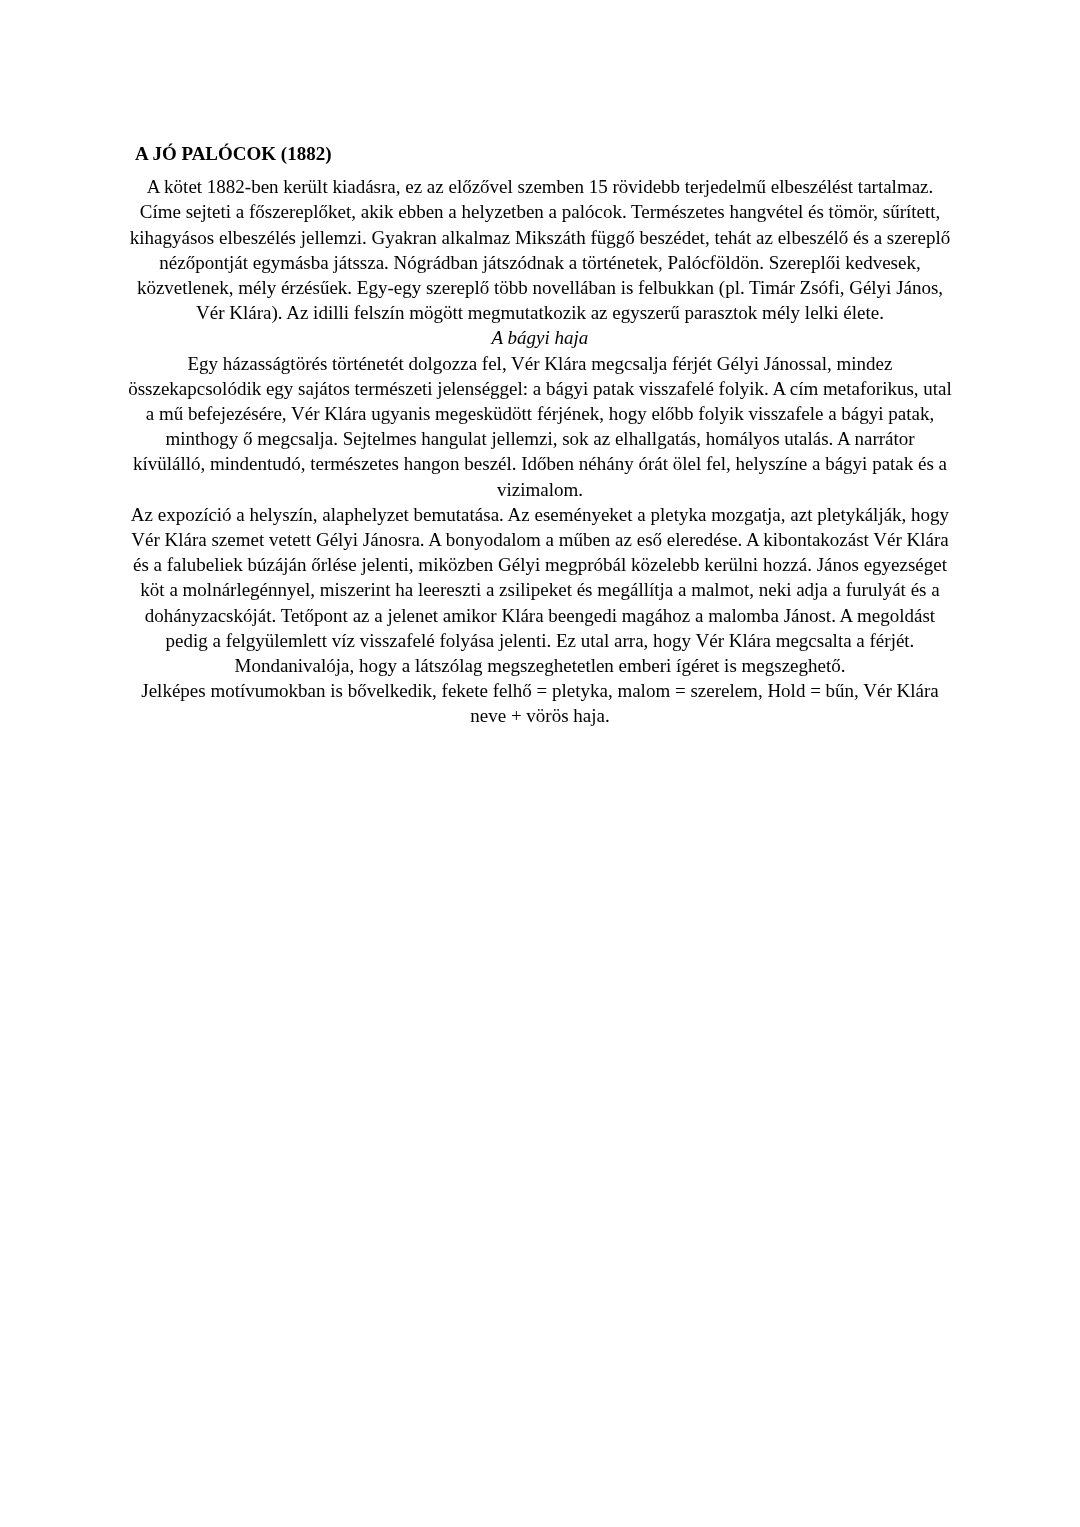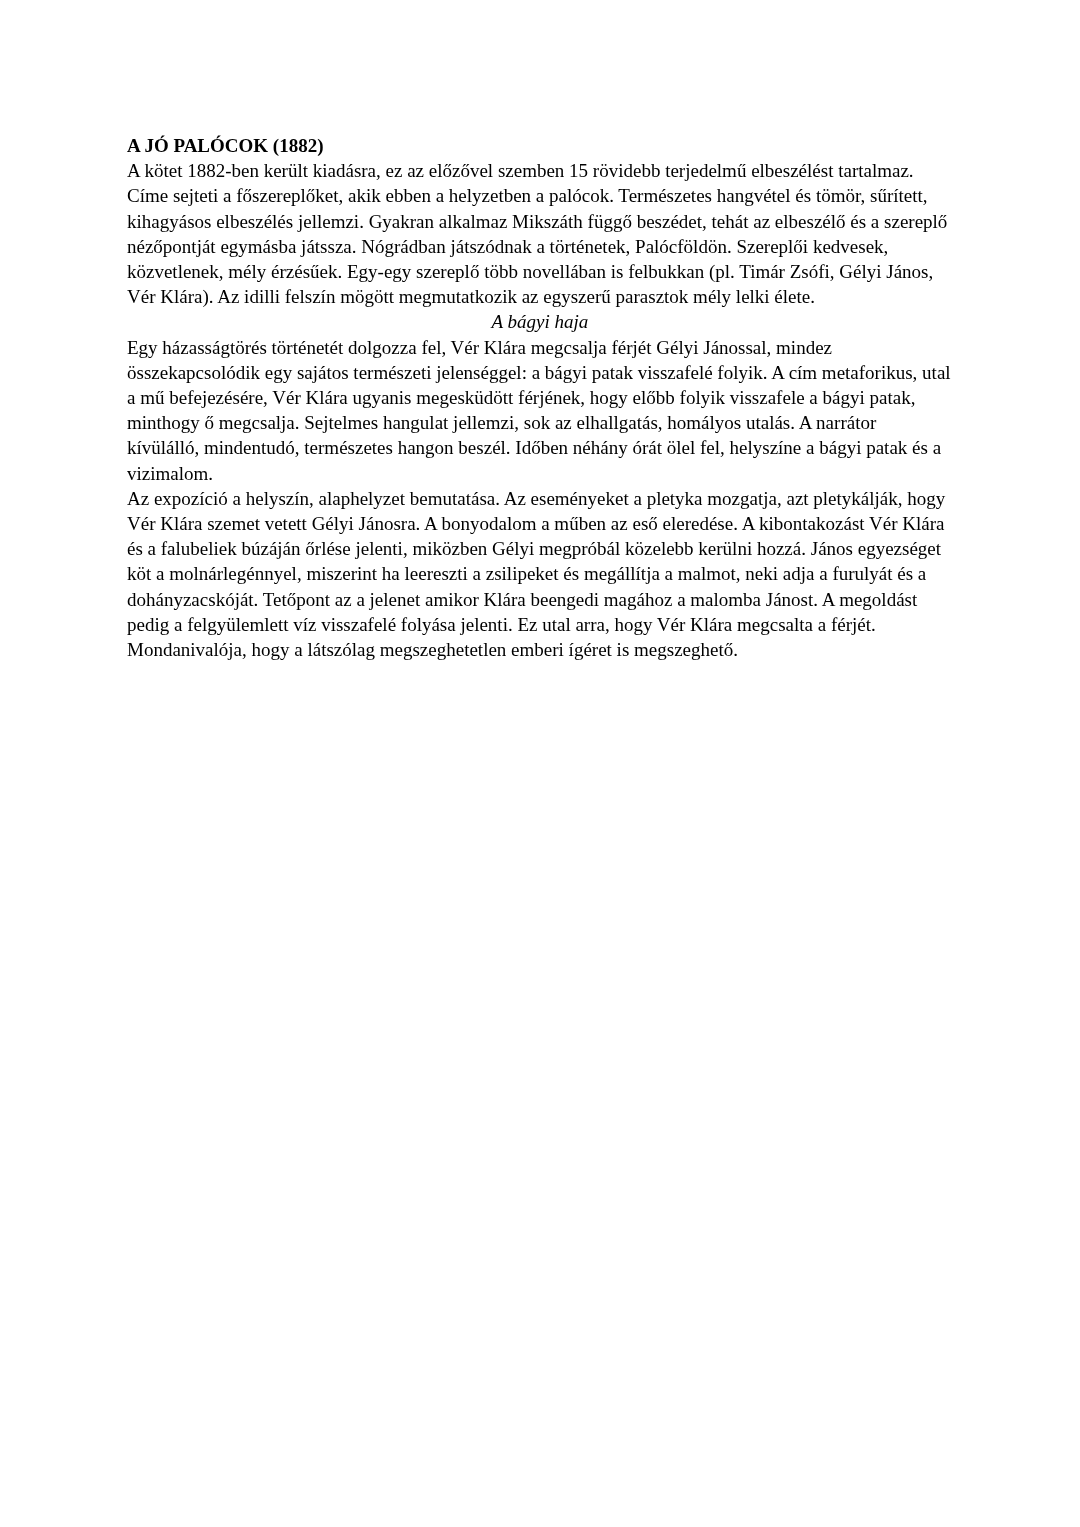--- a/index.html
+++ b/index.html
@@ -19,26 +19,27 @@
     top: 133px;
     left: 127px;
     width: 826px;
     font-size: 19px;
     line-height: 25.2px;
     text-align: left;
   }
   .doc-title {
     font-size: 19px;
     font-weight: bold;
-    margin: 0;
+    margin: 8px;
     padding: 0;
   }
   .para {
     margin: 0;
     padding: 0;
+    text-align: center;
   }
   .section-heading {
     margin: 0;
     padding: 0;
     text-align: center;
     font-style: italic;
   }
 </style>
 </head>
 <body>
@@ -47,13 +48,14 @@
   <h1 class="doc-title">A JÓ PALÓCOK (1882)</h1>
 
   <p class="para">A kötet 1882-ben került kiadásra, ez az előzővel szemben 15 rövidebb terjedelmű elbeszélést tartalmaz. Címe sejteti a főszereplőket, akik ebben a helyzetben a palócok. Természetes hangvétel és tömör, sűrített, kihagyásos elbeszélés jellemzi. Gyakran alkalmaz Mikszáth függő beszédet, tehát az elbeszélő és a szereplő nézőpontját egymásba játssza. Nógrádban játszódnak a történetek, Palócföldön. Szereplői kedvesek, közvetlenek, mély érzésűek. Egy-egy szereplő több novellában is felbukkan (pl. Timár Zsófi, Gélyi János, Vér Klára). Az idilli felszín mögött megmutatkozik az egyszerű parasztok mély lelki élete.</p>
 
   <p class="section-heading">A bágyi haja</p>
 
   <p class="para">Egy házasságtörés történetét dolgozza fel, Vér Klára megcsalja férjét Gélyi Jánossal, mindez összekapcsolódik egy sajátos természeti jelenséggel: a bágyi patak visszafelé folyik. A cím metaforikus, utal a mű befejezésére, Vér Klára ugyanis megesküdött férjének, hogy előbb folyik visszafele a bágyi patak, minthogy ő megcsalja. Sejtelmes hangulat jellemzi, sok az elhallgatás, homályos utalás. A narrátor kívülálló, mindentudó, természetes hangon beszél. Időben néhány órát ölel fel, helyszíne a bágyi patak és a vizimalom.</p>
 
   <p class="para">Az expozíció a helyszín, alaphelyzet bemutatása. Az eseményeket a pletyka mozgatja, azt pletykálják, hogy Vér Klára szemet vetett Gélyi Jánosra. A bonyodalom a műben az eső eleredése. A kibontakozást Vér Klára és a falubeliek búzáján őrlése jelenti, miközben Gélyi megpróbál közelebb kerülni hozzá. János egyezséget köt a molnárlegénnyel, miszerint ha leereszti a zsilipeket és megállítja a malmot, neki adja a furulyát és a dohányzacskóját. Tetőpont az a jelenet amikor Klára beengedi magához a malomba Jánost. A megoldást pedig a felgyülemlett víz visszafelé folyása jelenti. Ez utal arra, hogy Vér Klára megcsalta a férjét. Mondanivalója, hogy a látszólag megszeghetetlen emberi ígéret is megszeghető.</p>
 
+  <p class="para">Jelképes motívumokban is bővelkedik, fekete felhő = pletyka, malom = szerelem, Hold = bűn, Vér Klára neve + vörös haja.</p>
 </div>
 
 </body></html>

